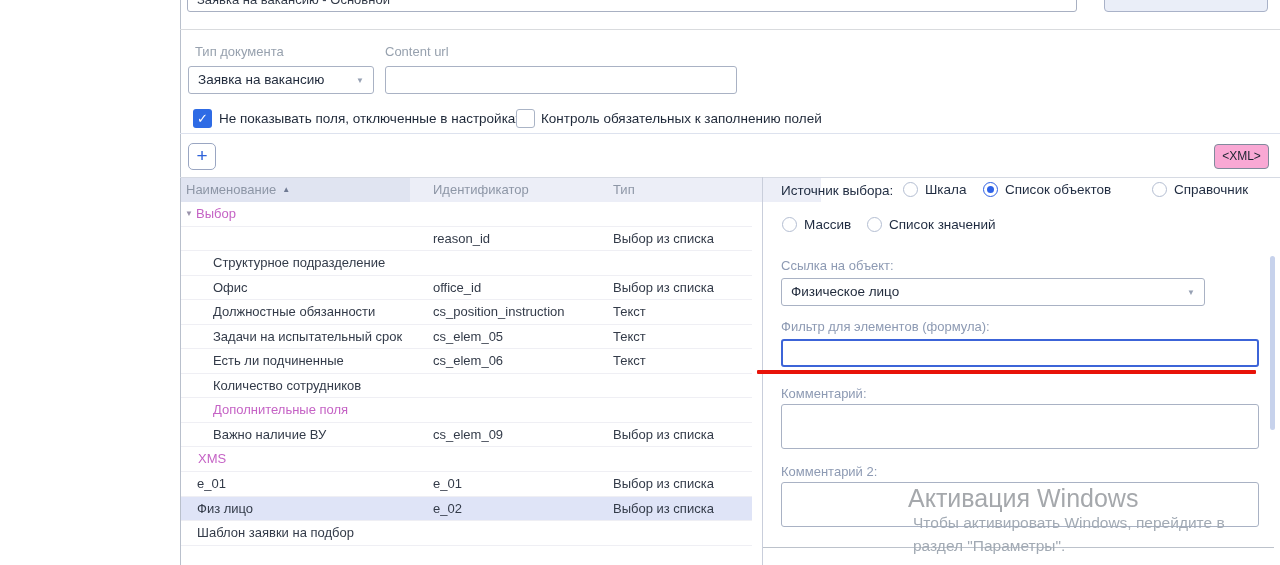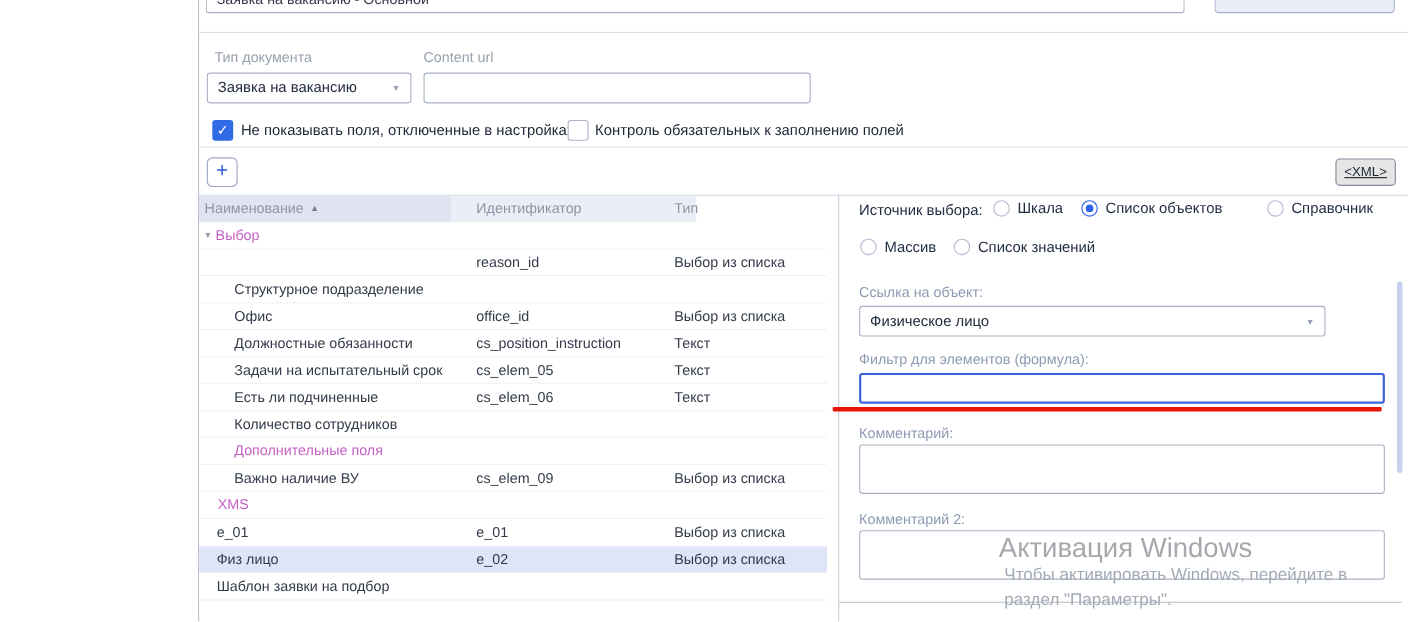--- a/index.html
+++ b/index.html
@@ -43,25 +43,25 @@
     text-align:center; line-height:19px; }
   .cb-unchecked { left:516px; top:109px; background:#fff; border:1px solid #aab4c6; }
   .cb-label { font-size:13.5px; color:#1e2838; }
   .cb1-label { left:219px; top:111px; }
   .cb2-label { left:541px; top:111px; }
 
   .add-btn { left:188px; top:143px; width:28px; height:27px; border:1px solid #9aa6c2;
     border-radius:5px; background:#fff; color:#2e62d9; font-size:19px; text-align:center;
     line-height:24px; cursor:pointer; }
   .xml-btn { left:1214px; top:144px; width:55px; height:25px; border:1px solid #808a9c;
-    border-radius:4px; background:#e5e5e5; color:#1c2430; font-size:12px; text-align:center;
-    line-height:23px; cursor:pointer;text-decoration:underline; }
-
-  
-  .thead { left:181px; top:178px; width:452px; height:24px; background:#eceef7;
+    border-radius:4px; background:#f9a8d4; color:#1c2430; font-size:12px; text-align:center;
+    line-height:23px; cursor:pointer; }
+
+  
+  .thead { left:181px; top:178px; width:640px; height:24px; background:#eceef7;
     font-size:13px; color:#8d96a6; line-height:24px; }
   .thead .c1bg { position:absolute; left:0; top:0; width:229px; height:24px; background:#e0e4f1; }
   .thead .hc { position:absolute; top:0; }
   .thead .hc1 { left:5px; }
   .thead .hc2 { left:252px; }
   .thead .hc3 { left:432px; }
   .sort-arrow { font-size:8px; color:#6f7a93; margin-left:6px; vertical-align:2px; }
 
   .tbody { left:181px; top:202px; width:571px; height:363px; overflow:hidden; }
   .trow { position:relative; height:24.55px; border-bottom:1px solid #efeff4;

